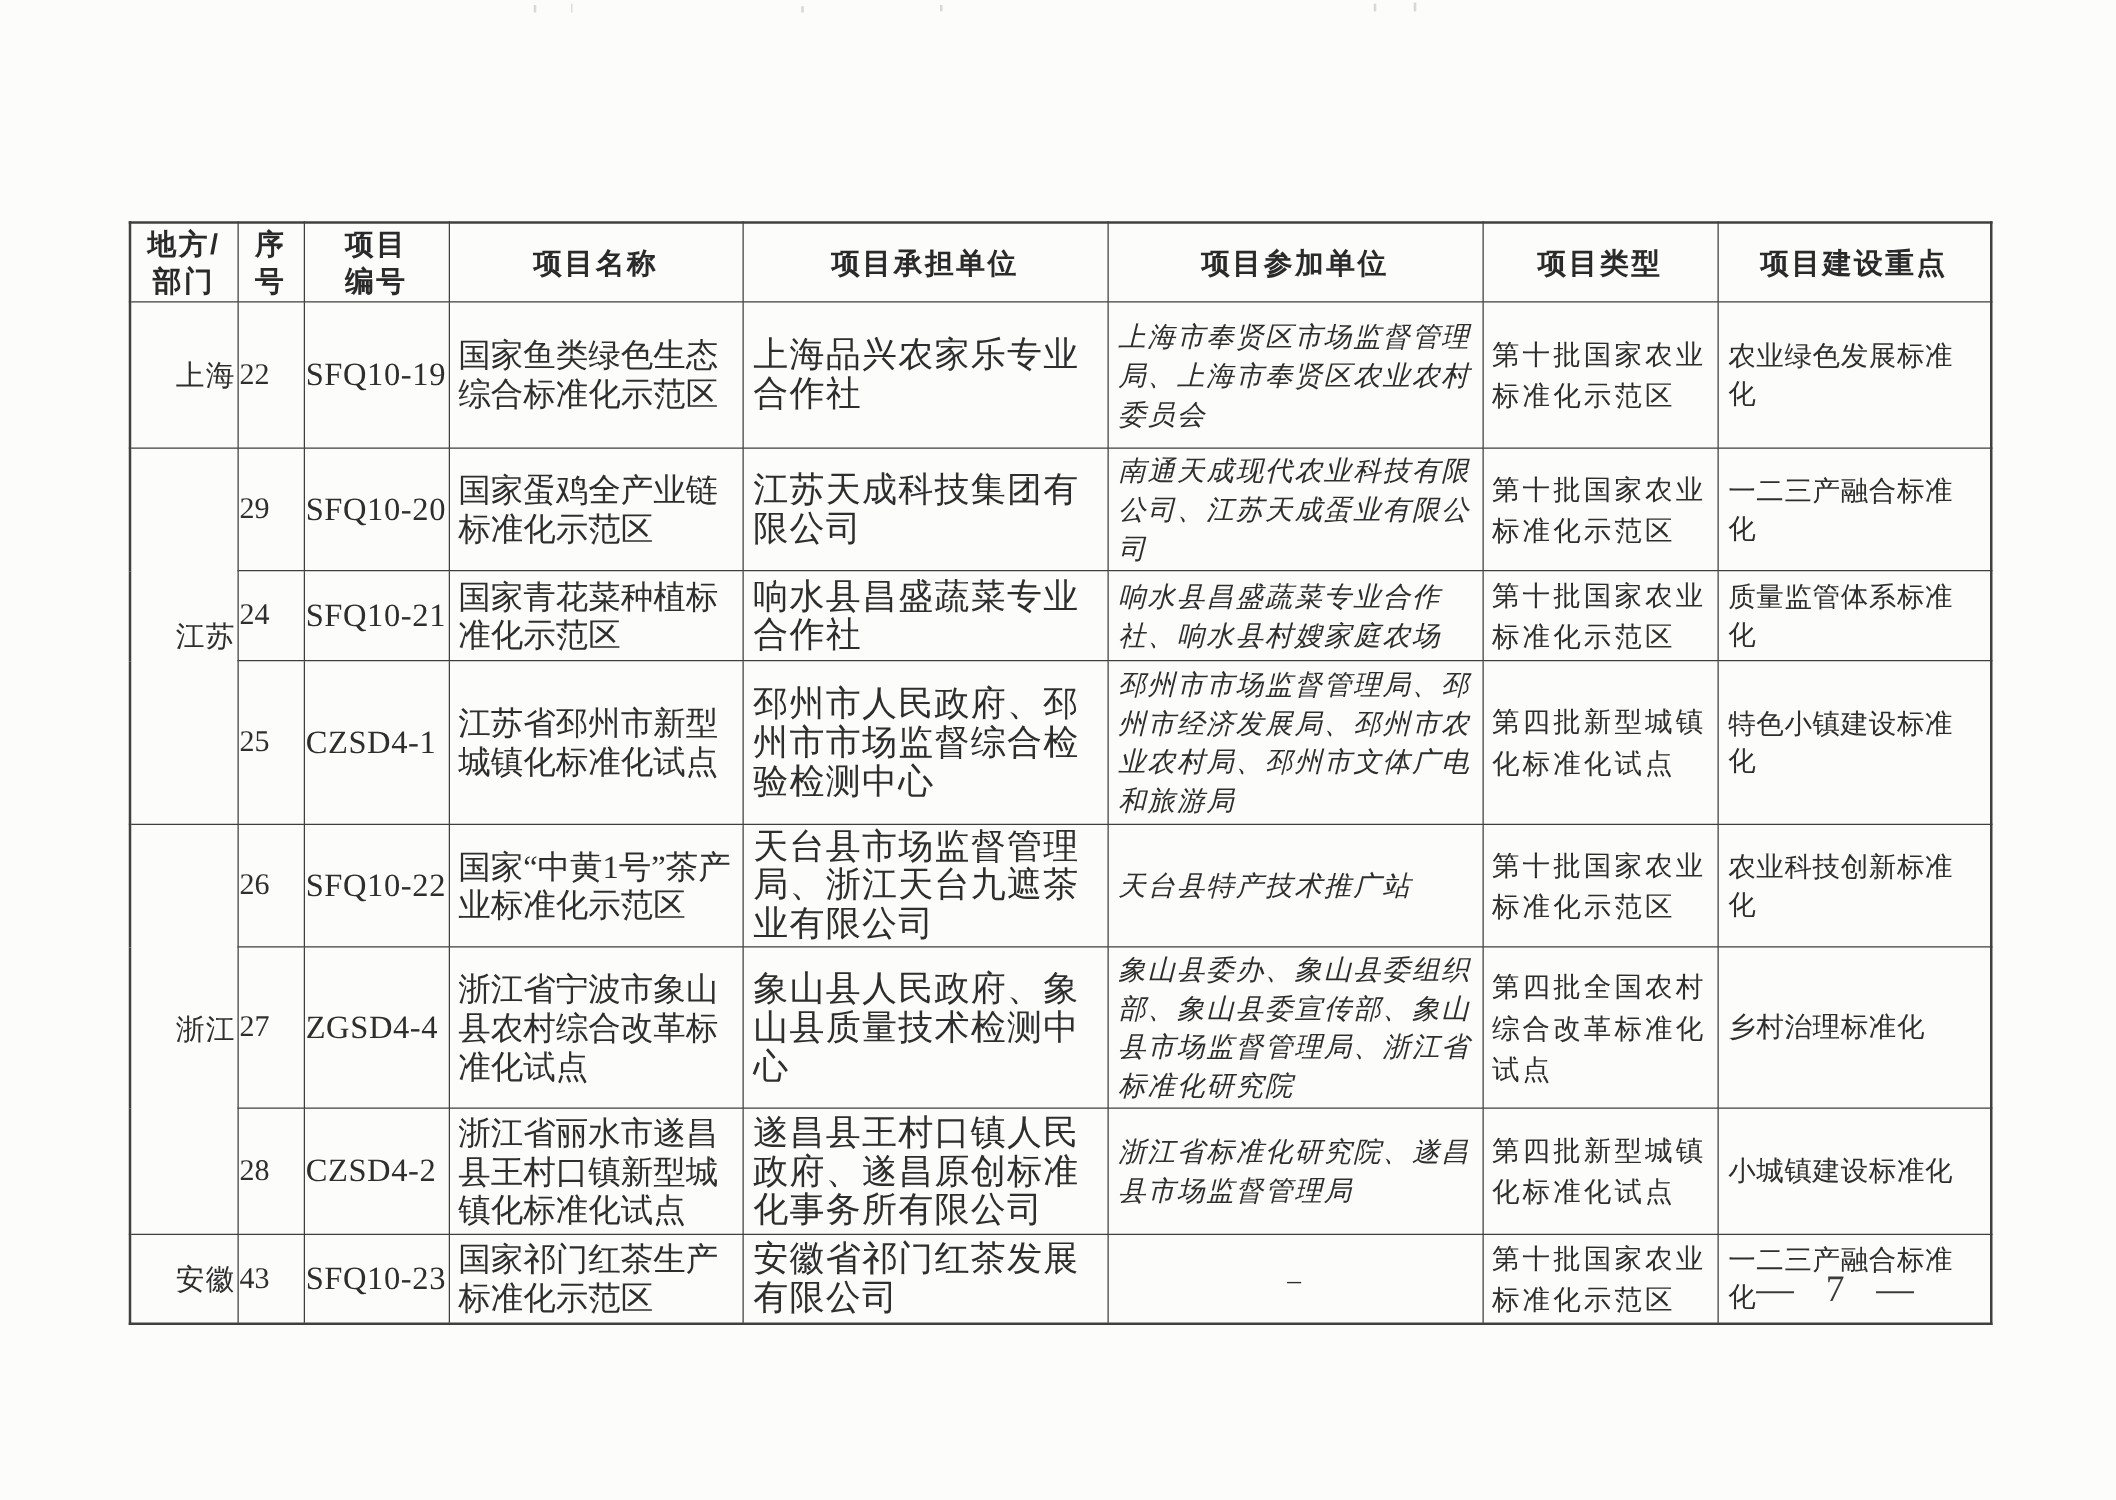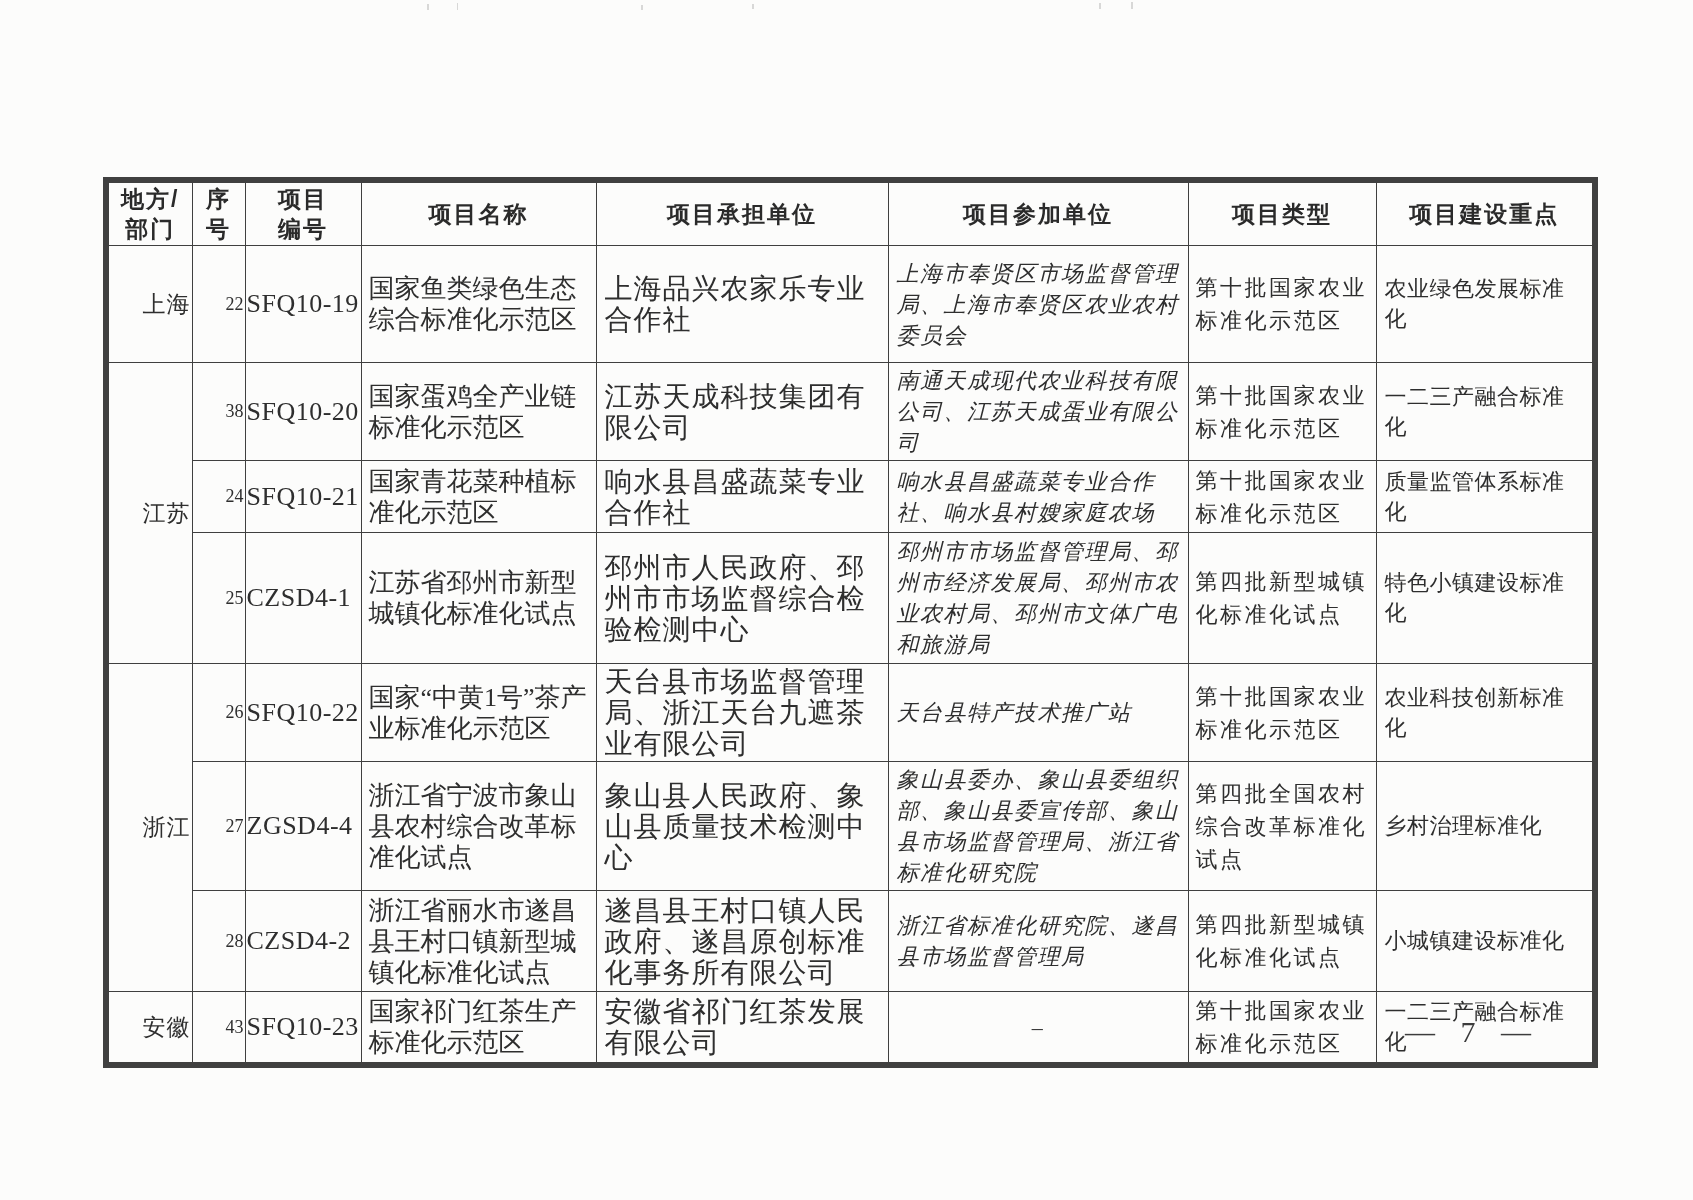--- a/index.html
+++ b/index.html
@@ -22,21 +22,21 @@
     background: #b9b9b9;
     opacity: 0.55;
   }
   table.doc-table {
     position: absolute;
     left: 103px;
     top: 177px;
     width: 1489px;
     border-collapse: collapse;
     table-layout: fixed;
-    border: 6px solid #404040;
+    border: 2px solid #404040;
   }
   .doc-table th, .doc-table td {
     border: 1px solid #3f3f3f;
     vertical-align: middle;
     overflow: visible;
   }
   .doc-table th {
     font-family: "Liberation Sans", "DejaVu Sans", sans-serif;
     font-weight: bold;
     font-size: 23px;
@@ -45,22 +45,22 @@
     white-space: pre-line;
     line-height: 30px;
     color: #2a2a2a;
   }
   td.c-region {
     text-align: right;
     font-size: 23px;
     letter-spacing: 1px;
   }
   td.c-seq {
-    text-align: right;
-    font-size: 18px;
+    text-align: left;
+    font-size: 24px;
     margin-left: 20px;
   }
   td.c-code {
     text-align: left;
     font-size: 26px;
     letter-spacing: 0.5px;
     font-family: "Liberation Serif", "DejaVu Serif", serif;
   }
   td.c-name {
     font-size: 26px;
@@ -155,21 +155,21 @@
       <td class="c-code">SFQ10-19</td>
       <td class="c-name">国家鱼类绿色生态综合标准化示范区</td>
       <td class="c-und">上海品兴农家乐专业合作社</td>
       <td class="c-part">上海市奉贤区市场监督管理局、上海市奉贤区农业农村委员会</td>
       <td class="c-type">第十批国家农业标准化示范区</td>
       <td class="c-focus">农业绿色发展标准化</td>
     </tr>
 
     <tr style="height:65px">
       <td class="c-region" rowspan="3">江苏</td>
-      <td class="c-seq">38</td>
+      <td class="c-seq">29</td>
       <td class="c-code">SFQ10-20</td>
       <td class="c-name">国家蛋鸡全产业链标准化示范区</td>
       <td class="c-und">江苏天成科技集团有限公司</td>
       <td class="c-part">南通天成现代农业科技有限公司、江苏天成蛋业有限公司</td>
       <td class="c-type">第十批国家农业标准化示范区</td>
       <td class="c-focus">一二三产融合标准化</td>
     </tr>
     <tr style="height:72px">
       <td class="c-seq">24</td>
       <td class="c-code">SFQ10-21</td>

